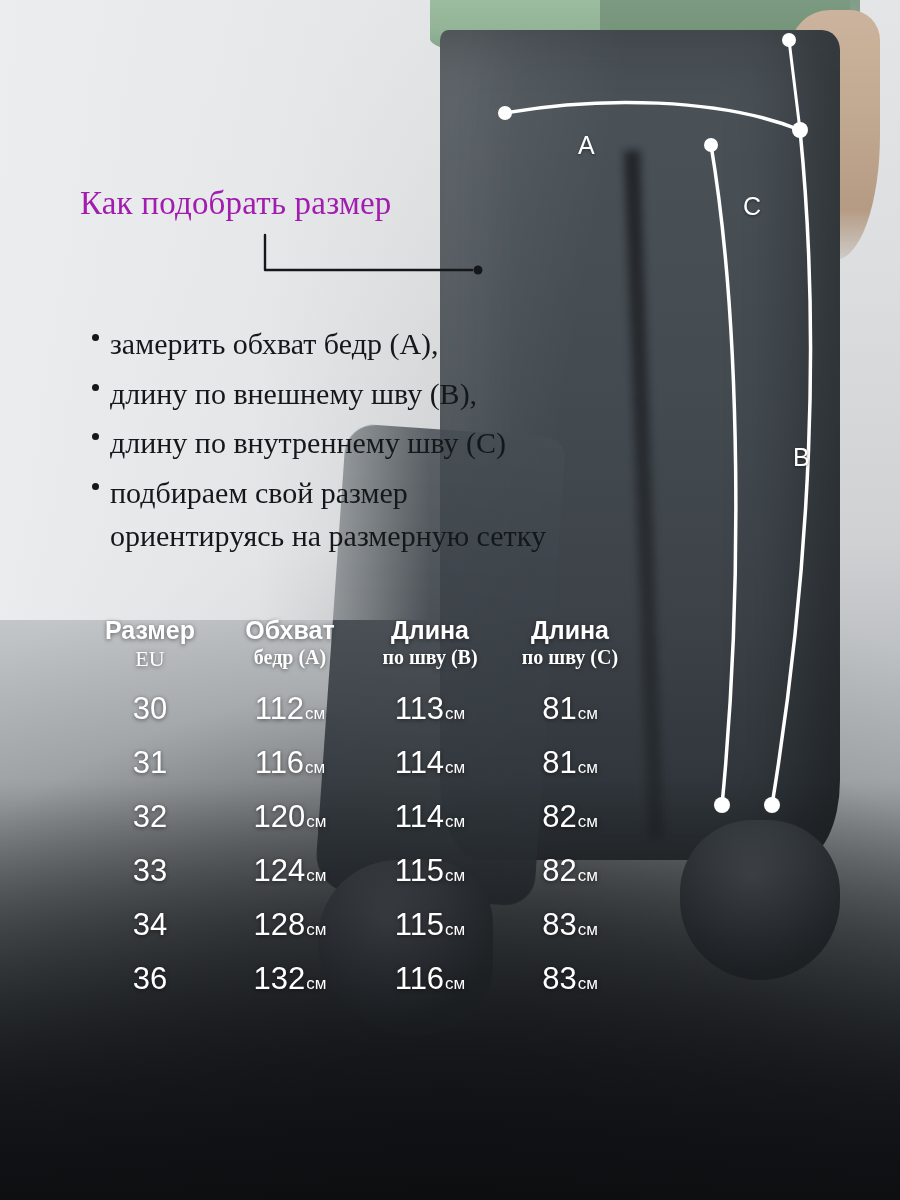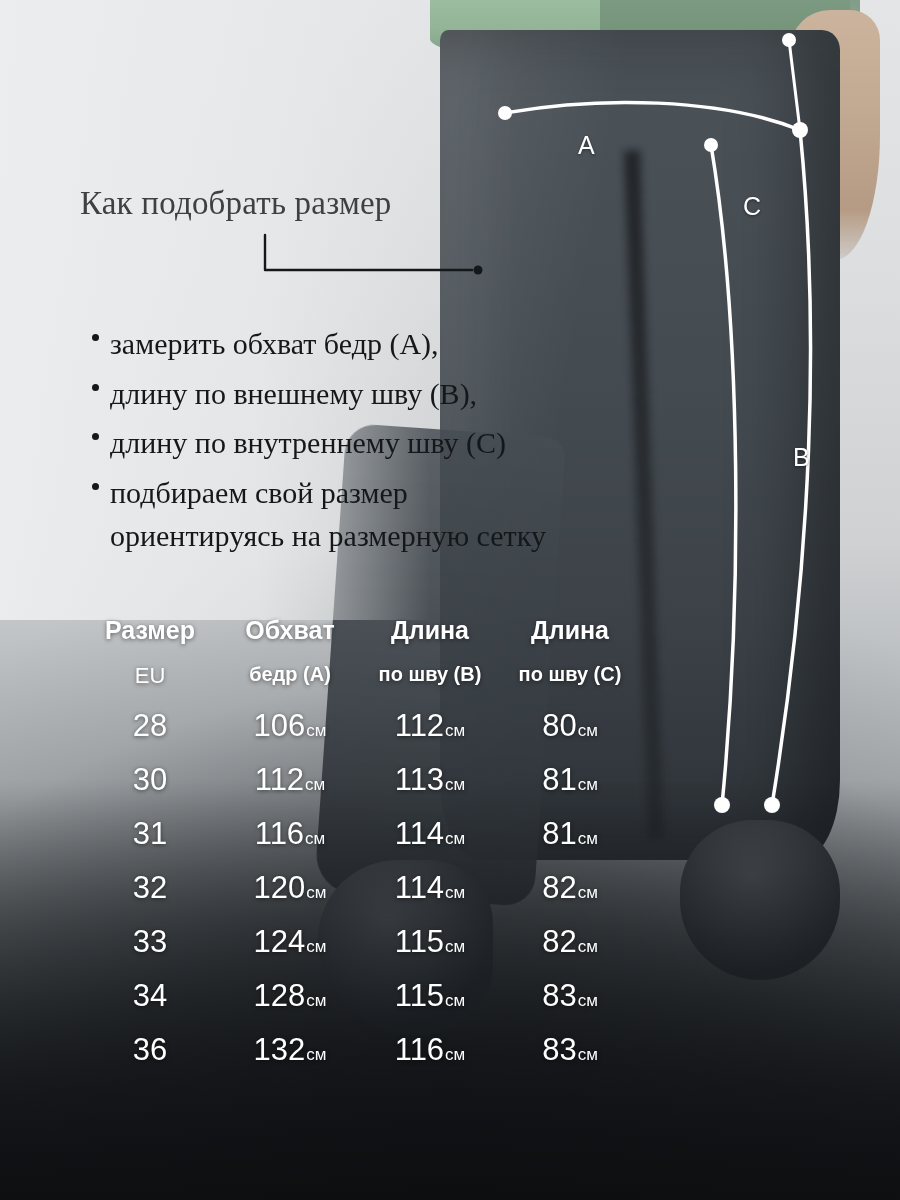--- a/index.html
+++ b/index.html
@@ -111,21 +111,21 @@
     text-shadow: 0 1px 3px rgba(0,0,0,0.45);
   }
 
   
   .heading {
     position: absolute;
     left: 80px;
     top: 185px;
     font-family: "Liberation Serif", serif;
     font-size: 33px;
-    color: #404040;
+    color: #a21caf;
     letter-spacing: 0.2px;
   }
   .underline-svg {
     position: absolute;
     left: 262px;
     top: 232px;
   }
 
   
   .bullets {
@@ -176,21 +176,22 @@
     font-size: 25px;
     text-align: center;
     padding: 4px 2px 10px 2px;
     vertical-align: top;
     text-shadow: 0 1px 4px rgba(0,0,0,0.5);
   }
   table.size-table thead th .sub {
     display: block;
     font-size: 20px;
     font-weight: bold;
-    margin-top: 18px;
+    margin-top: 1px;
+    font-family: Liberation Serif, serif;
   }
   table.size-table thead th.eu .sub {
     font-weight: normal;
     font-size: 22px;
   }
   table.size-table tbody td {
     font-size: 31px;
     text-align: center;
     padding: 9px 2px;
     font-weight: normal;
@@ -280,26 +281,20 @@
             <span class="sub">по шву (B)</span>
           </th>
           <th class="col-c">
             <span>Длина</span>
             <span class="sub">по шву (C)</span>
           </th>
         </tr>
       </thead>
       <tbody id="size-table-body">
           <tr>
-            <td>28</td>
-            <td>106<span class="unit">см</span></td>
-            <td>112<span class="unit">см</span></td>
-            <td>80<span class="unit">см</span></td>
-          </tr>
-          <tr>
             <td>30</td>
             <td>112<span class="unit">см</span></td>
             <td>113<span class="unit">см</span></td>
             <td>81<span class="unit">см</span></td>
           </tr>
           <tr>
             <td>31</td>
             <td>116<span class="unit">см</span></td>
             <td>114<span class="unit">см</span></td>
             <td>81<span class="unit">см</span></td>

